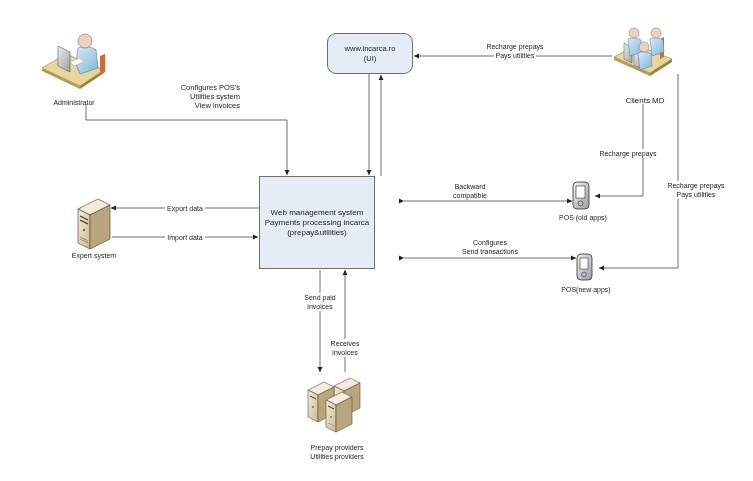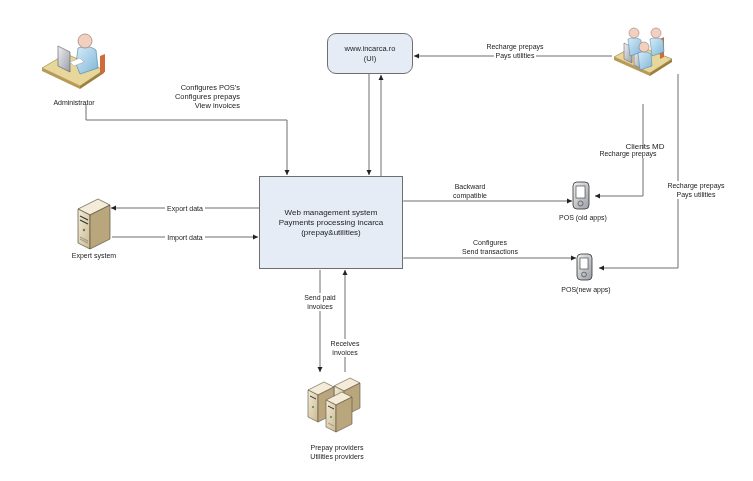--- a/index.html
+++ b/index.html
@@ -7,21 +7,21 @@
          font-family:"Liberation Sans", sans-serif; }
   #canvas { position:absolute; left:0; top:0; width:753px; height:481px; }
   .lbl { position:absolute; font-size:7px; color:#222; text-align:center; line-height:9px; white-space:nowrap; }
   .lbl span { display:block; }
   .lbl.bg span { background:#fff; padding:0 2px; display:inline-block; }
   .node-box { position:absolute; background:#e6ecf6; border:1px solid #6e6e6e; box-sizing:border-box;
               display:flex; flex-direction:column; align-items:center; justify-content:center; }
   .node-box span { font-size:8px; color:#222; line-height:10px; display:block; text-align:center; }
   #ui-box { left:327px; top:33px; width:86px; height:41px; border-radius:9px; }
   #ui-box span { font-size:7.5px; }
-  #main-box { left:259px; top:176px; width:144px; height:93px; }
+  #main-box { left:259px; top:176px; width:116px; height:93px; }
 </style>
 </head>
 <body>
 
 <svg id="canvas" width="753" height="481" viewBox="0 0 753 481">
   <defs>
     <marker id="arr" markerWidth="6" markerHeight="6" refX="5" refY="3" orient="auto" markerUnits="userSpaceOnUse">
       <path d="M0,0.5 L5,3 L0,5.5 z" fill="#222"></path>
     </marker>
     <linearGradient id="gBeige" x1="0" y1="0" x2="1" y2="1">
@@ -143,40 +143,40 @@
 </div>
 <div id="main-box" class="node-box">
   <span>Web management system</span>
   <span>Payments processing incarca</span>
   <span>(prepay&amp;utilities)</span>
 </div>
 
 <div class="lbl" style="left:46px;top:98px;width:56px;">
   <span>Administrator</span>
 </div>
-<div class="lbl" style="left:620px;top:96px;width:50px;font-size:8px;margin-top:46px;">
+<div class="lbl" style="left:620px;top:96px;width:50px;font-size:8px;">
   <span>Clients MD</span>
 </div>
 <div class="lbl" style="left:66px;top:251px;width:56px;">
   <span>Expert system</span>
 </div>
 <div class="lbl" style="left:555px;top:213px;width:56px;">
   <span>POS (old apps)</span>
 </div>
 <div class="lbl" style="left:558px;top:285px;width:56px;">
   <span>POS(new apps)</span>
 </div>
 <div class="lbl" style="left:302px;top:443px;width:70px;">
   <span>Prepay providers</span>
   <span>Utilities providers</span>
 </div>
 
 <div class="lbl" style="left:160px;top:83px;width:80px;font-size:7.5px;text-align:right;">
   <span>Configures POS's</span>
-  <span>Configures prepays</span>
+  <span>Utilities system</span>
   <span>View invoices</span>
 </div>
 <div class="lbl bg" style="left:470px;top:42px;width:90px;">
   <span>Recharge prepays</span><br>
   <span>Pays utilities</span>
 </div>
 <div class="lbl bg" style="left:596px;top:149px;width:64px;">
   <span>Recharge prepays</span>
 </div>
 <div class="lbl bg" style="left:664px;top:181px;width:64px;">

